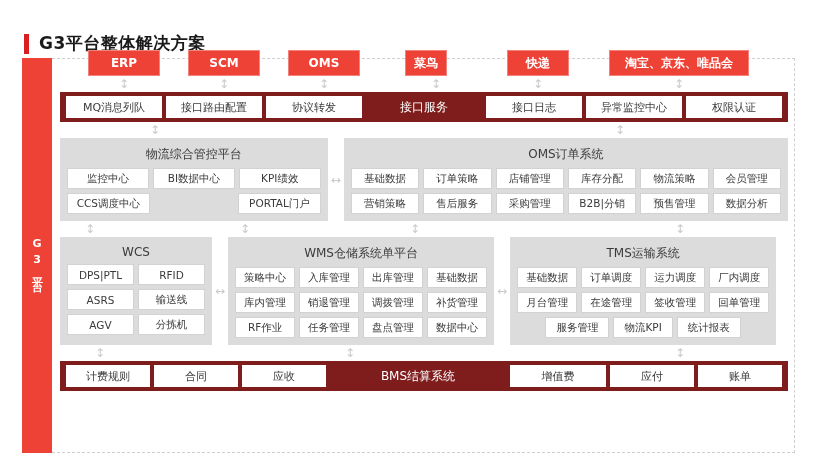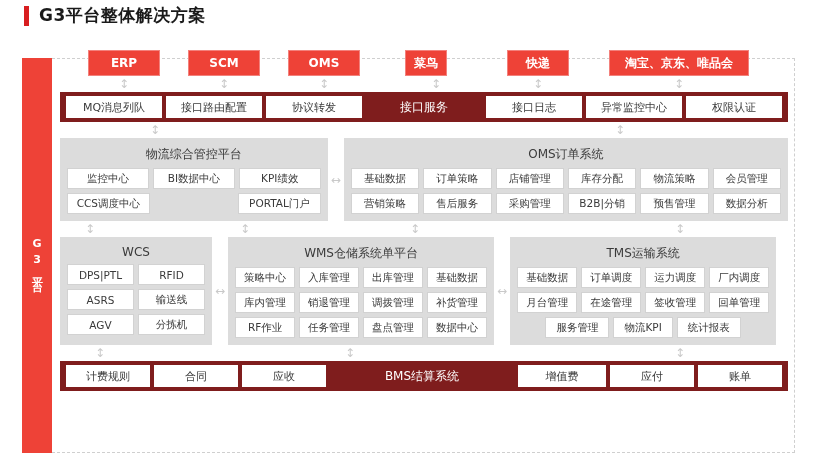--- a/index.html
+++ b/index.html
@@ -5,21 +5,21 @@
   * { box-sizing: border-box; margin: 0; padding: 0; }
   html, body {
     width: 815px; height: 463px;
     background: #ffffff;
     font-family: "DejaVu Sans", "Liberation Sans", sans-serif;
     overflow: hidden;
   }
 
   
   #title-bar {
-    position: absolute; left: 24px; top: 4px;
+    position: absolute; left: 24px; top: 32px;
     display: flex; align-items: center; gap: 10px;
   }
   #title-accent {
     width: 5px; height: 20px; background: #D81E20; display: block;
   }
   #title-text {
     font-size: 17px; font-weight: bold; color: #1a1a1a; letter-spacing: .5px;
   }
 
   
@@ -293,19 +293,19 @@
     </div>
 
   <div class="gray-bar" id="bms-bar">
     <div id="bms-left" style="display:flex">
         <div class="cell" style="width: 84px;">计费规则</div>
         <div class="cell" style="width: 84px;">合同</div>
         <div class="cell" style="width: 84px;">应收</div>
       </div>
     <div class="bar-title">BMS结算系统</div>
     <div id="bms-right" style="display:flex">
-        <div class="cell" style="width: 88px;">增值费</div>
+        <div class="cell" style="width: 96px;">增值费</div>
         <div class="cell" style="width: 84px;">应付</div>
         <div class="cell" style="width: 84px;">账单</div>
       </div>
   </div>
 
 </div>
 
 </body></html>

